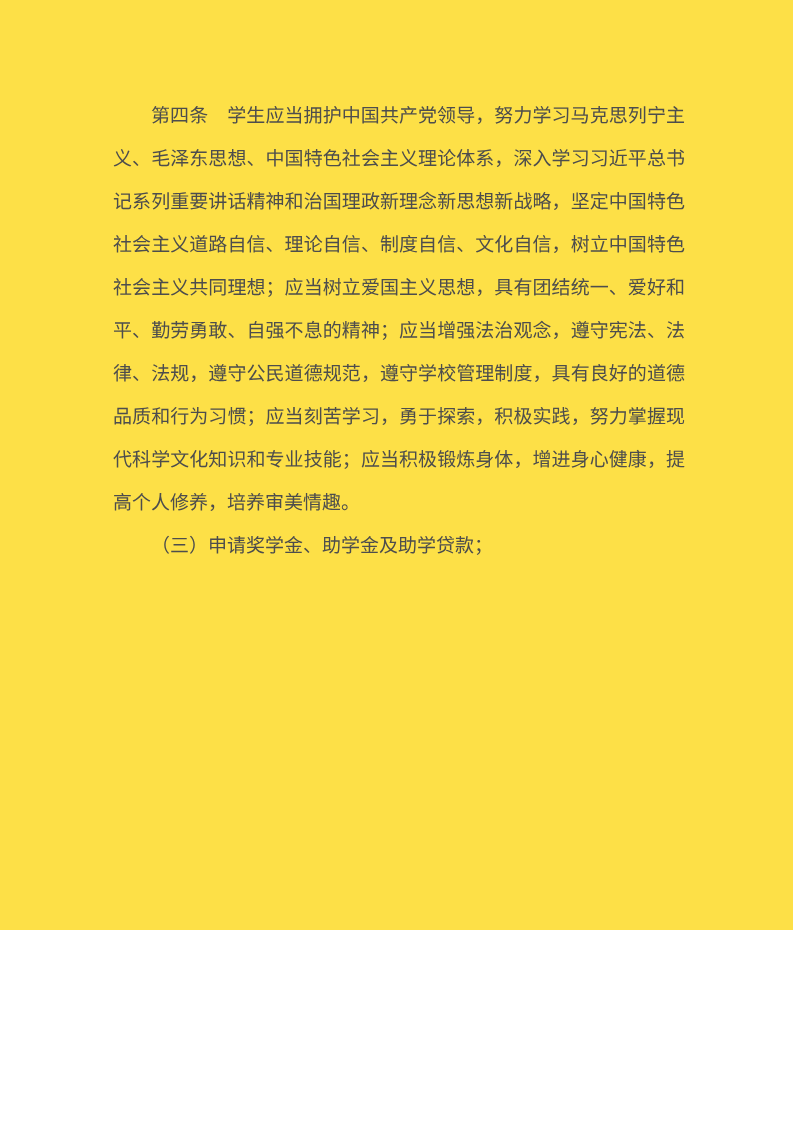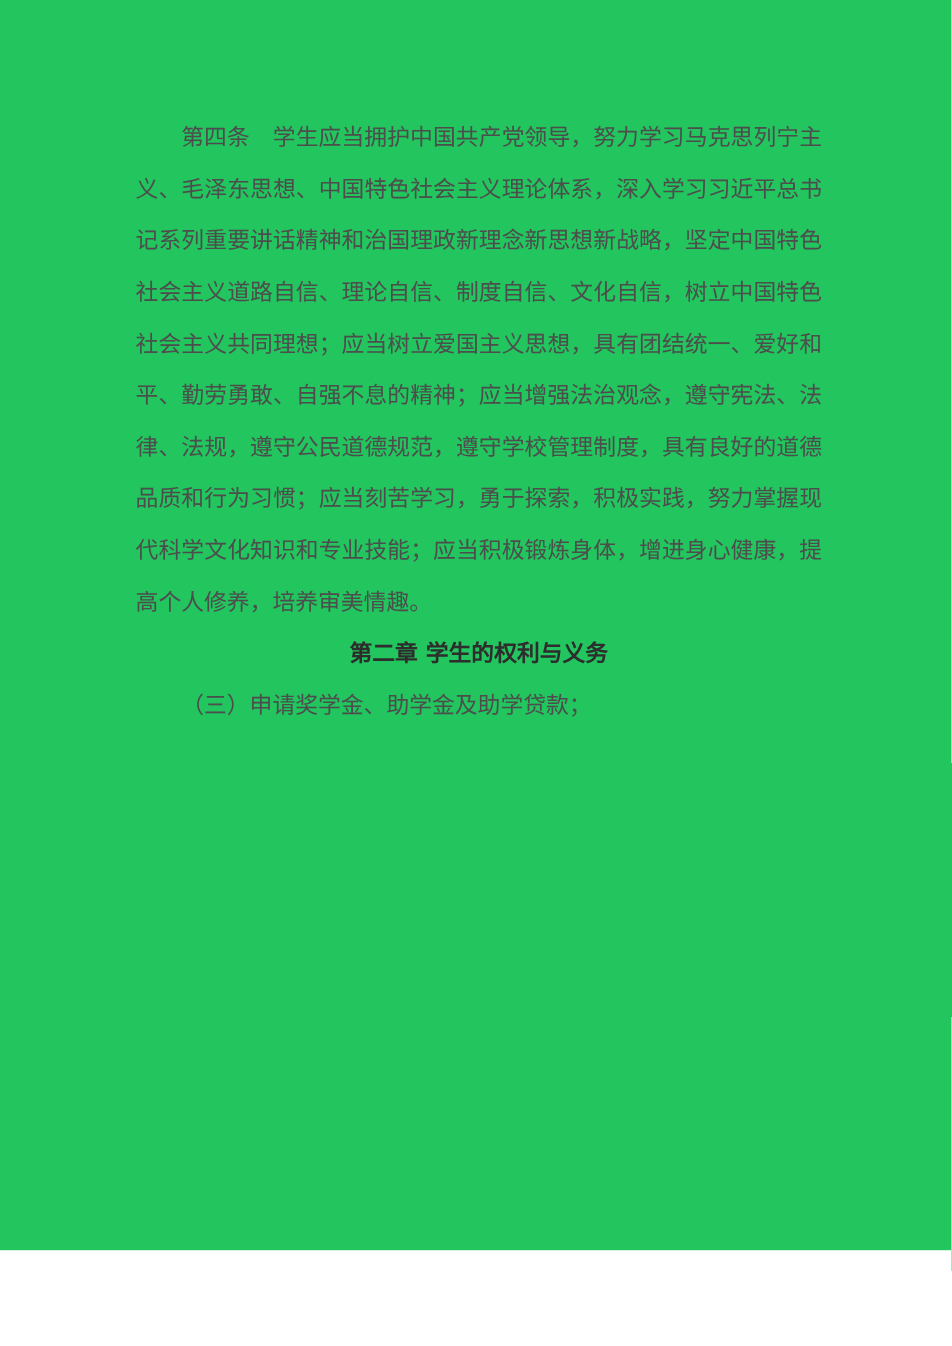--- a/index.html
+++ b/index.html
@@ -3,23 +3,23 @@
 <meta charset="utf-8">
 <style>
   html, body {
     margin: 0;
     padding: 0;
     background: #ffffff;
   }
   .page {
     position: relative;
     width: 793px;
-    height: 1042px;
+    height: 930px;
     margin: 0 auto;
-    background: #22c55e;
+    background: #fde047;
     box-sizing: border-box;
     padding: 94px 108px 0 113px;
     overflow: hidden;
   }
   .doc-body p {
     margin: 0;
     font-family: "DejaVu Serif", "Liberation Serif", serif;
     font-size: 19px;
     line-height: 43px;
     color: #4d4d4d;
@@ -35,16 +35,15 @@
     font-weight: 700;
     color: #2d2d2d;
   }
 </style>
 </head>
 <body>
 
 <div class="page">
   <div class="doc-body">
     <p>第四条　学生应当拥护中国共产党领导，努力学习马克思列宁主义、毛泽东思想、中国特色社会主义理论体系，深入学习习近平总书记系列重要讲话精神和治国理政新理念新思想新战略，坚定中国特色社会主义道路自信、理论自信、制度自信、文化自信，树立中国特色社会主义共同理想；应当树立爱国主义思想，具有团结统一、爱好和平、勤劳勇敢、自强不息的精神；应当增强法治观念，遵守宪法、法律、法规，遵守公民道德规范，遵守学校管理制度，具有良好的道德品质和行为习惯；应当刻苦学习，勇于探索，积极实践，努力掌握现代科学文化知识和专业技能；应当积极锻炼身体，增进身心健康，提高个人修养，培养审美情趣。</p>
-    <p class="chapter-heading">第二章 学生的权利与义务</p>
     <p>（三）申请奖学金、助学金及助学贷款；</p>
   </div>
 </div>
 
 </body></html>

